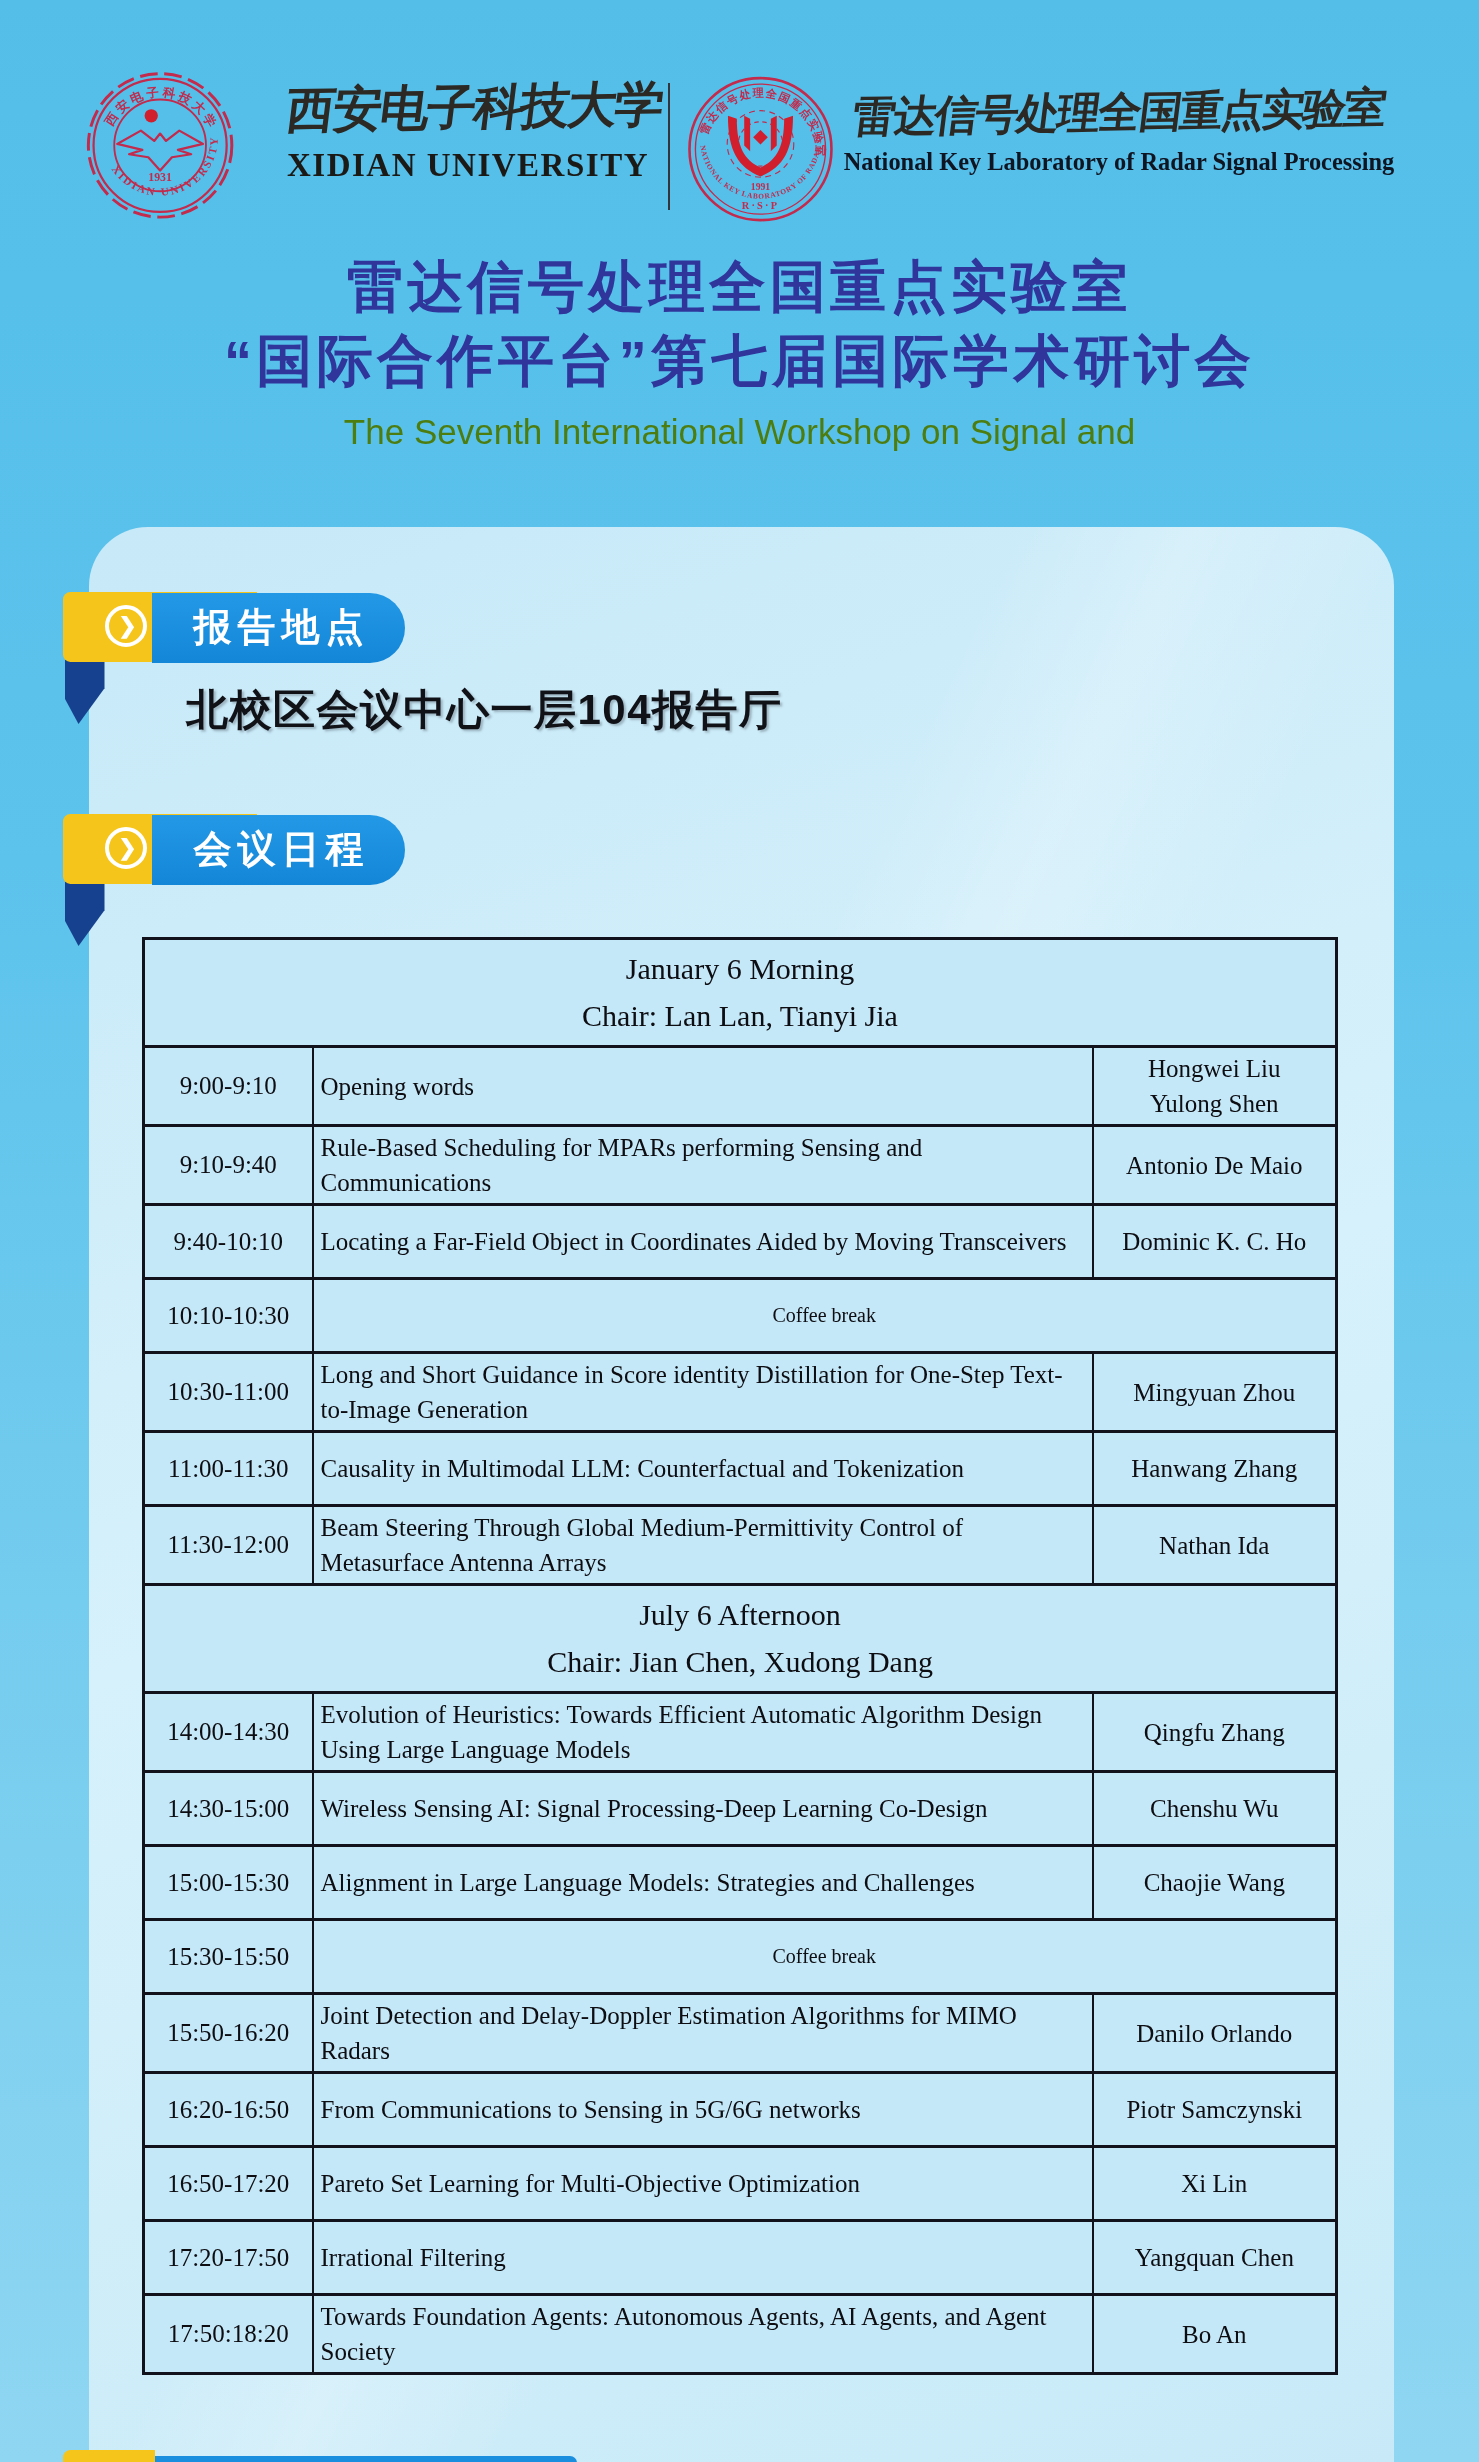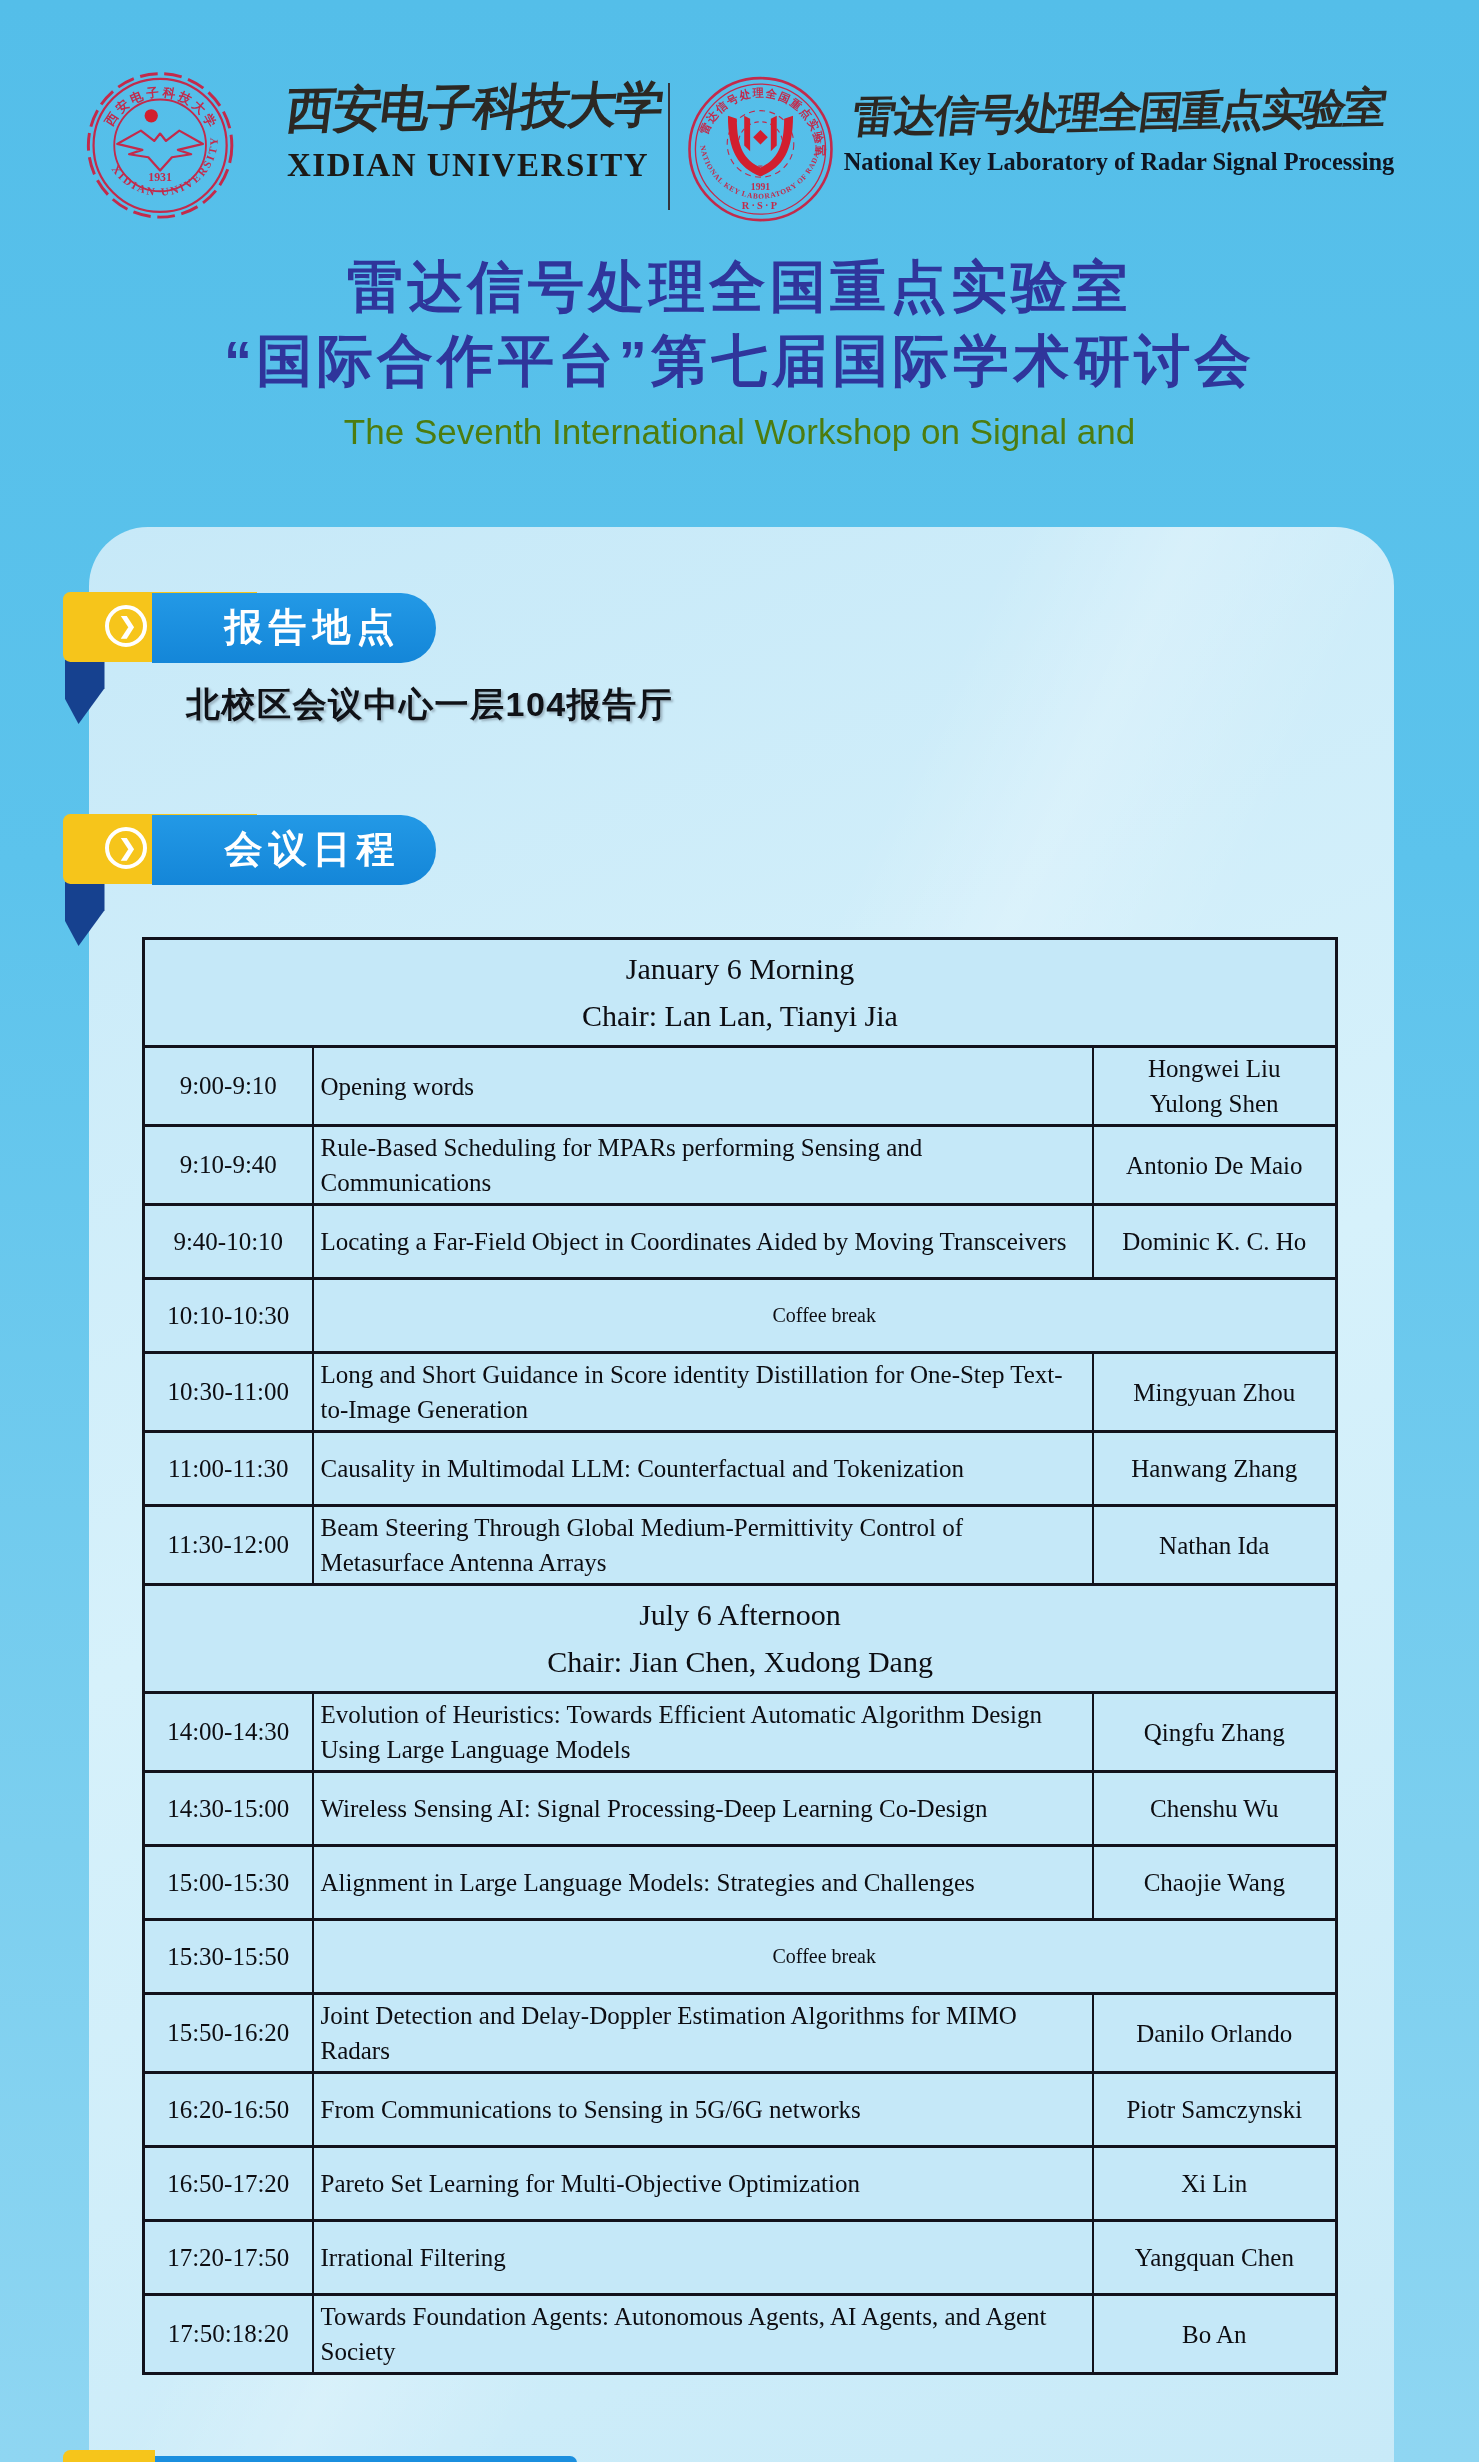--- a/index.html
+++ b/index.html
@@ -59,32 +59,32 @@
     clip-path:polygon(0 0,100% 0,100% 45%,35% 100%,0 60%);
   }
   .badge-ribbon{
     position:absolute;left:0;top:0;width:194px;height:70px;background:#f6c51b;
     border-radius:7.4px 0 33px 7.4px;
   }
   .badge-pill{
     position:absolute;left:89px;top:0.7px;width:253px;height:70px;
     background:linear-gradient(180deg,#2399e6 0%,#1486d8 100%);
     border-radius:0 36px 36px 0;
-    display:flex;align-items:center;justify-content:center;padding-left:31px;
+    display:flex;align-items:center;justify-content:center;
   }
   .badge-label{font-size:38px;font-weight:800;color:#ffffff;letter-spacing:6px;text-indent:6px;}
   .badge-icon{
     position:absolute;left:42px;top:13.3px;width:34px;height:34px;border-radius:50%;
     background:#f6c51b;border:4.4px solid #ffffff;
     display:flex;align-items:center;justify-content:center;
   }
   .badge-icon span{color:#ffffff;font-size:22px;font-weight:900;line-height:1;transform:translateX(1.5px);}
   
   .venue-text{
-    position:absolute;left:186px;top:682px;font-size:34px;font-weight:600;
+    position:absolute;left:186px;top:682px;font-size:42px;font-weight:600;
     color:#101217;letter-spacing:1.5px;text-shadow:2.2px 2.2px 2.2px rgba(50,55,70,0.30);
   }
   
   table.schedule{
     position:absolute;left:142px;top:937px;width:1192px;
     border-collapse:collapse;table-layout:fixed;
     font-family:"Liberation Serif",serif;color:#0d0d12;
     border:3px solid #12121c;
   }
   table.schedule td{

